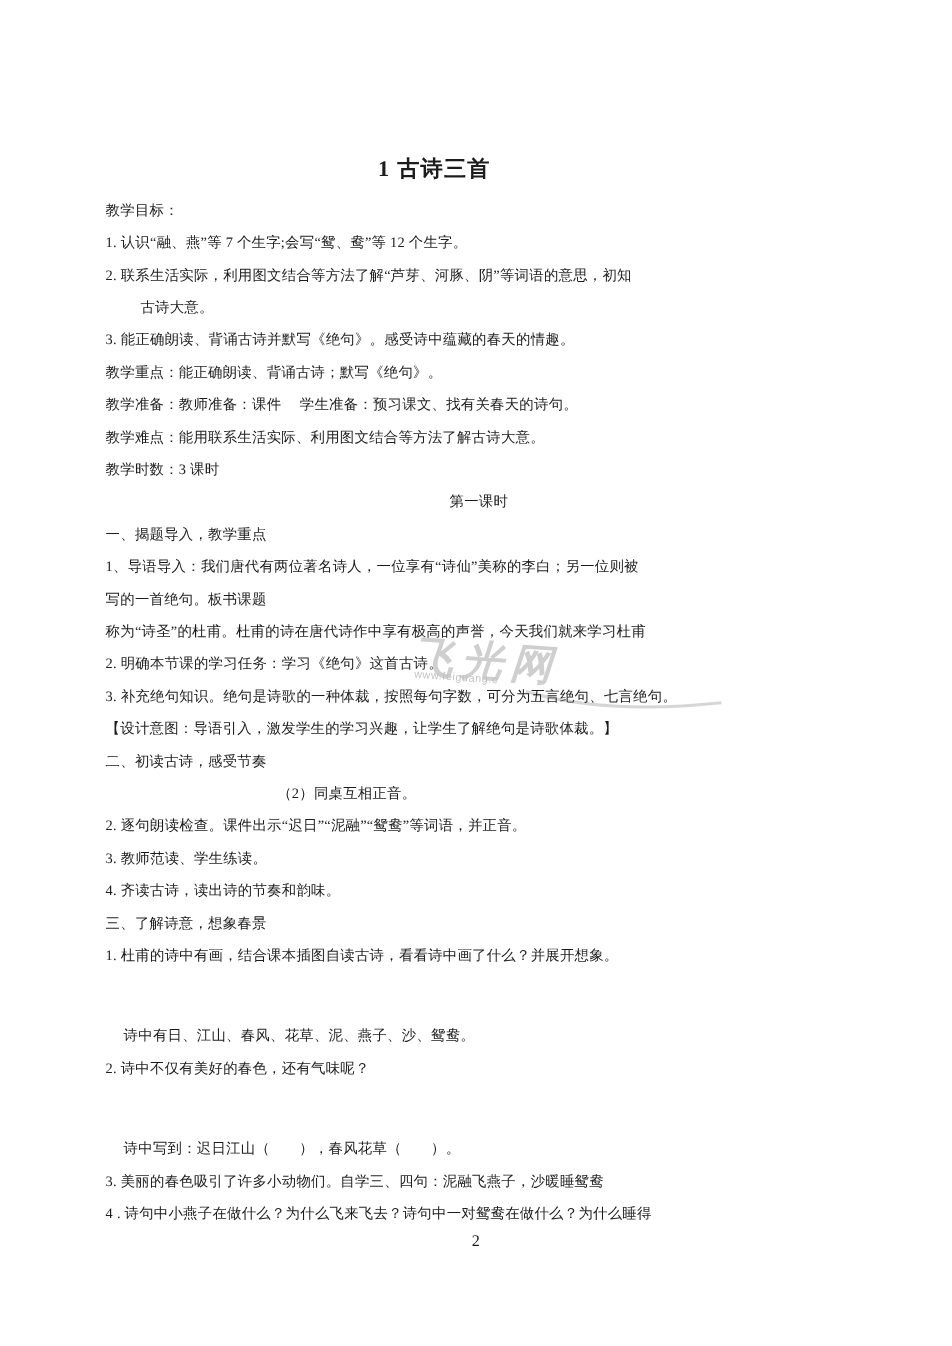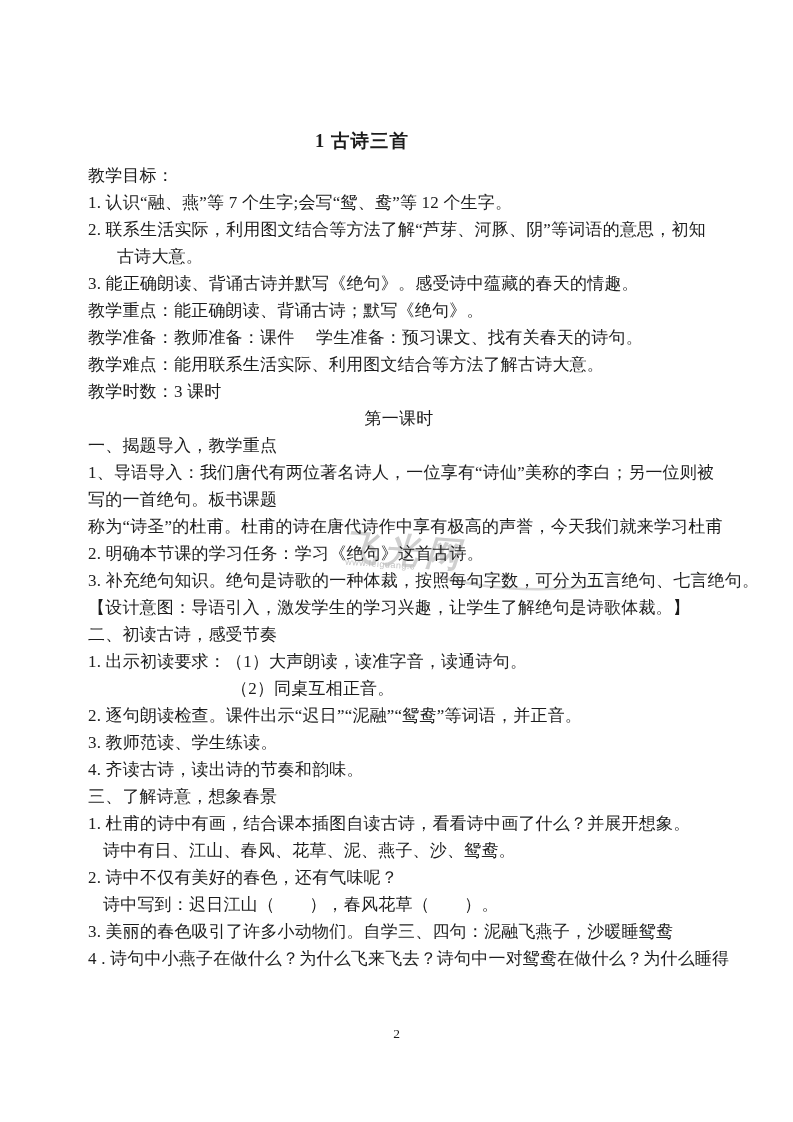--- a/index.html
+++ b/index.html
@@ -16,27 +16,27 @@
     margin:0; text-align:center;
     font-size:18.5px; font-weight:bold; letter-spacing:1px;
     z-index:2;
   }
   .doc-body {
     position:absolute; top:162px; left:88px; width:622px;
     z-index:2;
   }
   .line {
     height:27px; line-height:27px;
-    font-size:17px; letter-spacing:0.2px;
+    font-size:12px; letter-spacing:0.2px;
     white-space:nowrap;
   }
   .line.center { text-align:center; }
   .line.cont { padding-left:29px; }   
   .line.sub  { padding-left:143px; }  
-  .line.hang { padding-left:15px; }   
+  .line.hang { padding-left:15px;margin-top:40px; }   
   .page-number {
     position:absolute; top:1026px; left:0; width:793px;
     text-align:center; font-size:13.5px; z-index:2;
   }
   
   .watermark {
     position:absolute; left:346px; top:528px;
     transform:rotate(4deg);
     z-index:1;
   }
@@ -81,21 +81,20 @@
       <div class="line body">教学时数：3 课时</div>
       <div class="line center">第一课时</div>
       <div class="line body">一、揭题导入，教学重点</div>
       <div class="line body">1、导语导入：我们唐代有两位著名诗人，一位享有“诗仙”美称的李白；另一位则被</div>
       <div class="line body">写的一首绝句。板书课题</div>
       <div class="line body">称为“诗圣”的杜甫。杜甫的诗在唐代诗作中享有极高的声誉，今天我们就来学习杜甫</div>
       <div class="line body">2. 明确本节课的学习任务：学习《绝句》这首古诗。</div>
       <div class="line body">3. 补充绝句知识。绝句是诗歌的一种体裁，按照每句字数，可分为五言绝句、七言绝句。</div>
       <div class="line body">【设计意图：导语引入，激发学生的学习兴趣，让学生了解绝句是诗歌体裁。】</div>
       <div class="line body">二、初读古诗，感受节奏</div>
-      <div class="line body">1. 出示初读要求：（1）大声朗读，读准字音，读通诗句。</div>
       <div class="line sub">（2）同桌互相正音。</div>
       <div class="line body">2. 逐句朗读检查。课件出示“迟日”“泥融”“鸳鸯”等词语，并正音。</div>
       <div class="line body">3.  教师范读、学生练读。</div>
       <div class="line body">4. 齐读古诗，读出诗的节奏和韵味。</div>
       <div class="line body">三、了解诗意，想象春景</div>
       <div class="line body">1. 杜甫的诗中有画，结合课本插图自读古诗，看看诗中画了什么？并展开想象。</div>
       <div class="line hang">诗中有日、江山、春风、花草、泥、燕子、沙、鸳鸯。</div>
       <div class="line body">2. 诗中不仅有美好的春色，还有气味呢？</div>
       <div class="line hang">诗中写到：迟日江山（　　），春风花草（　　）。</div>
       <div class="line body">3.  美丽的春色吸引了许多小动物们。自学三、四句：泥融飞燕子，沙暖睡鸳鸯</div>

